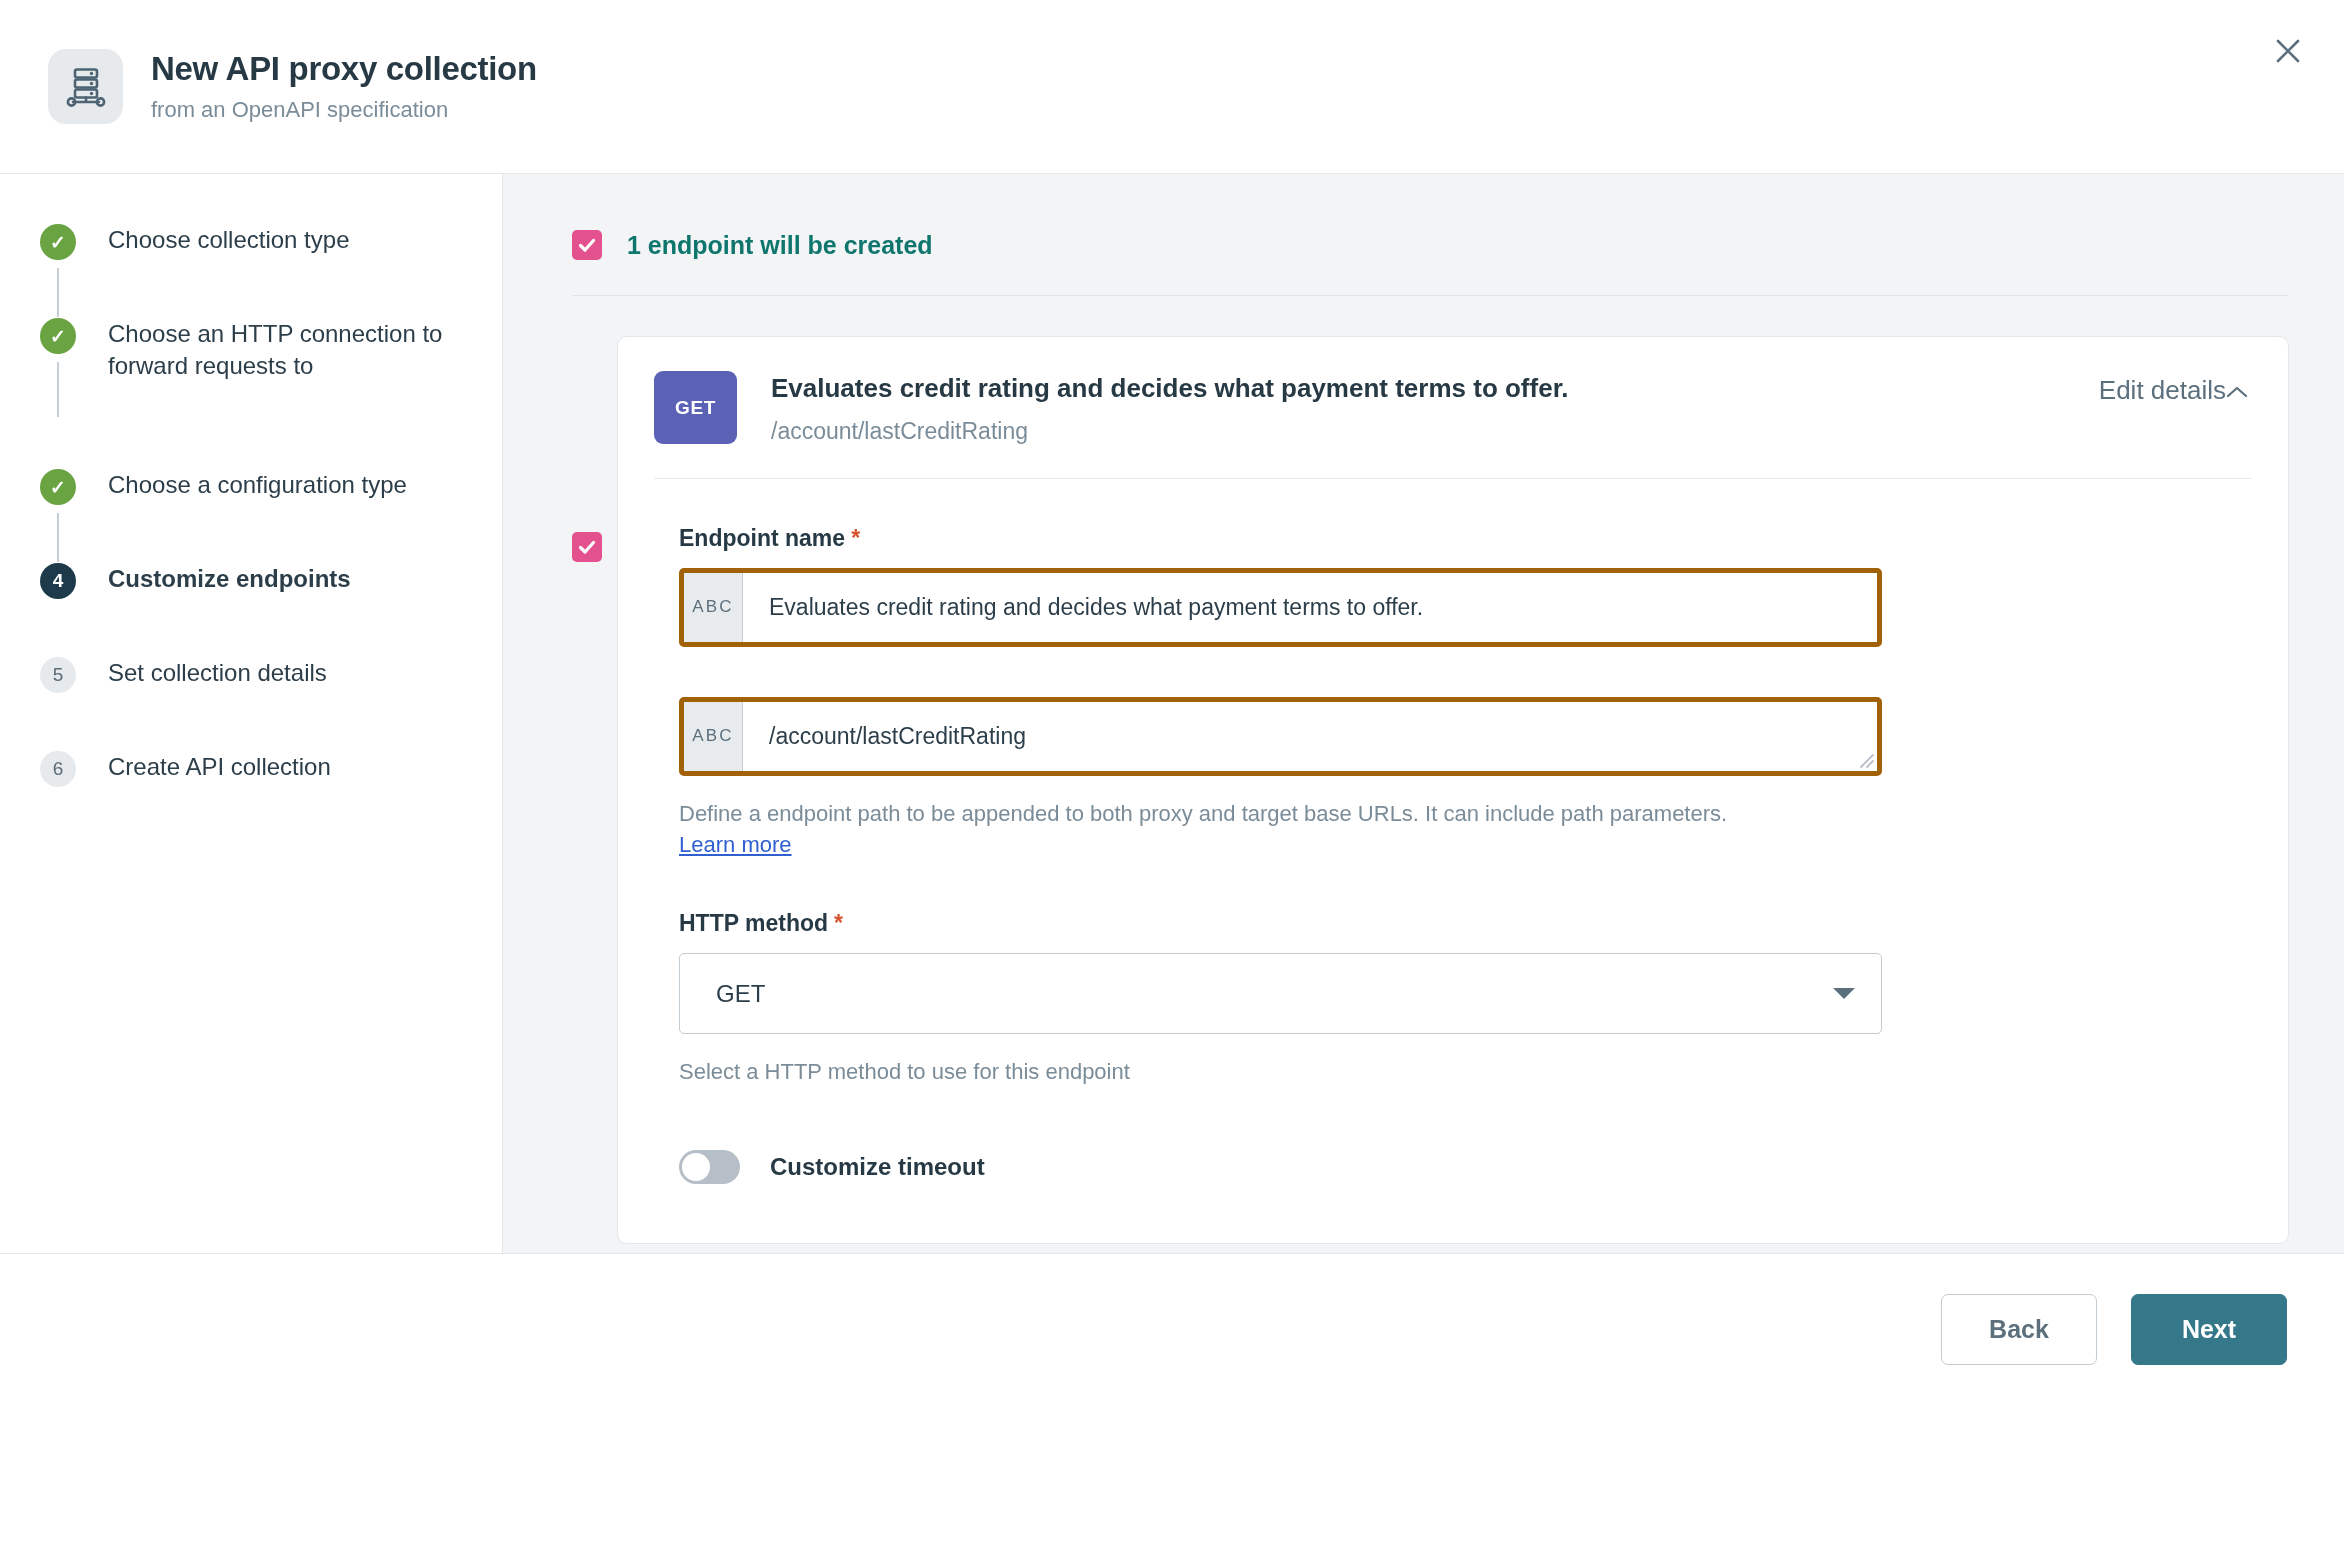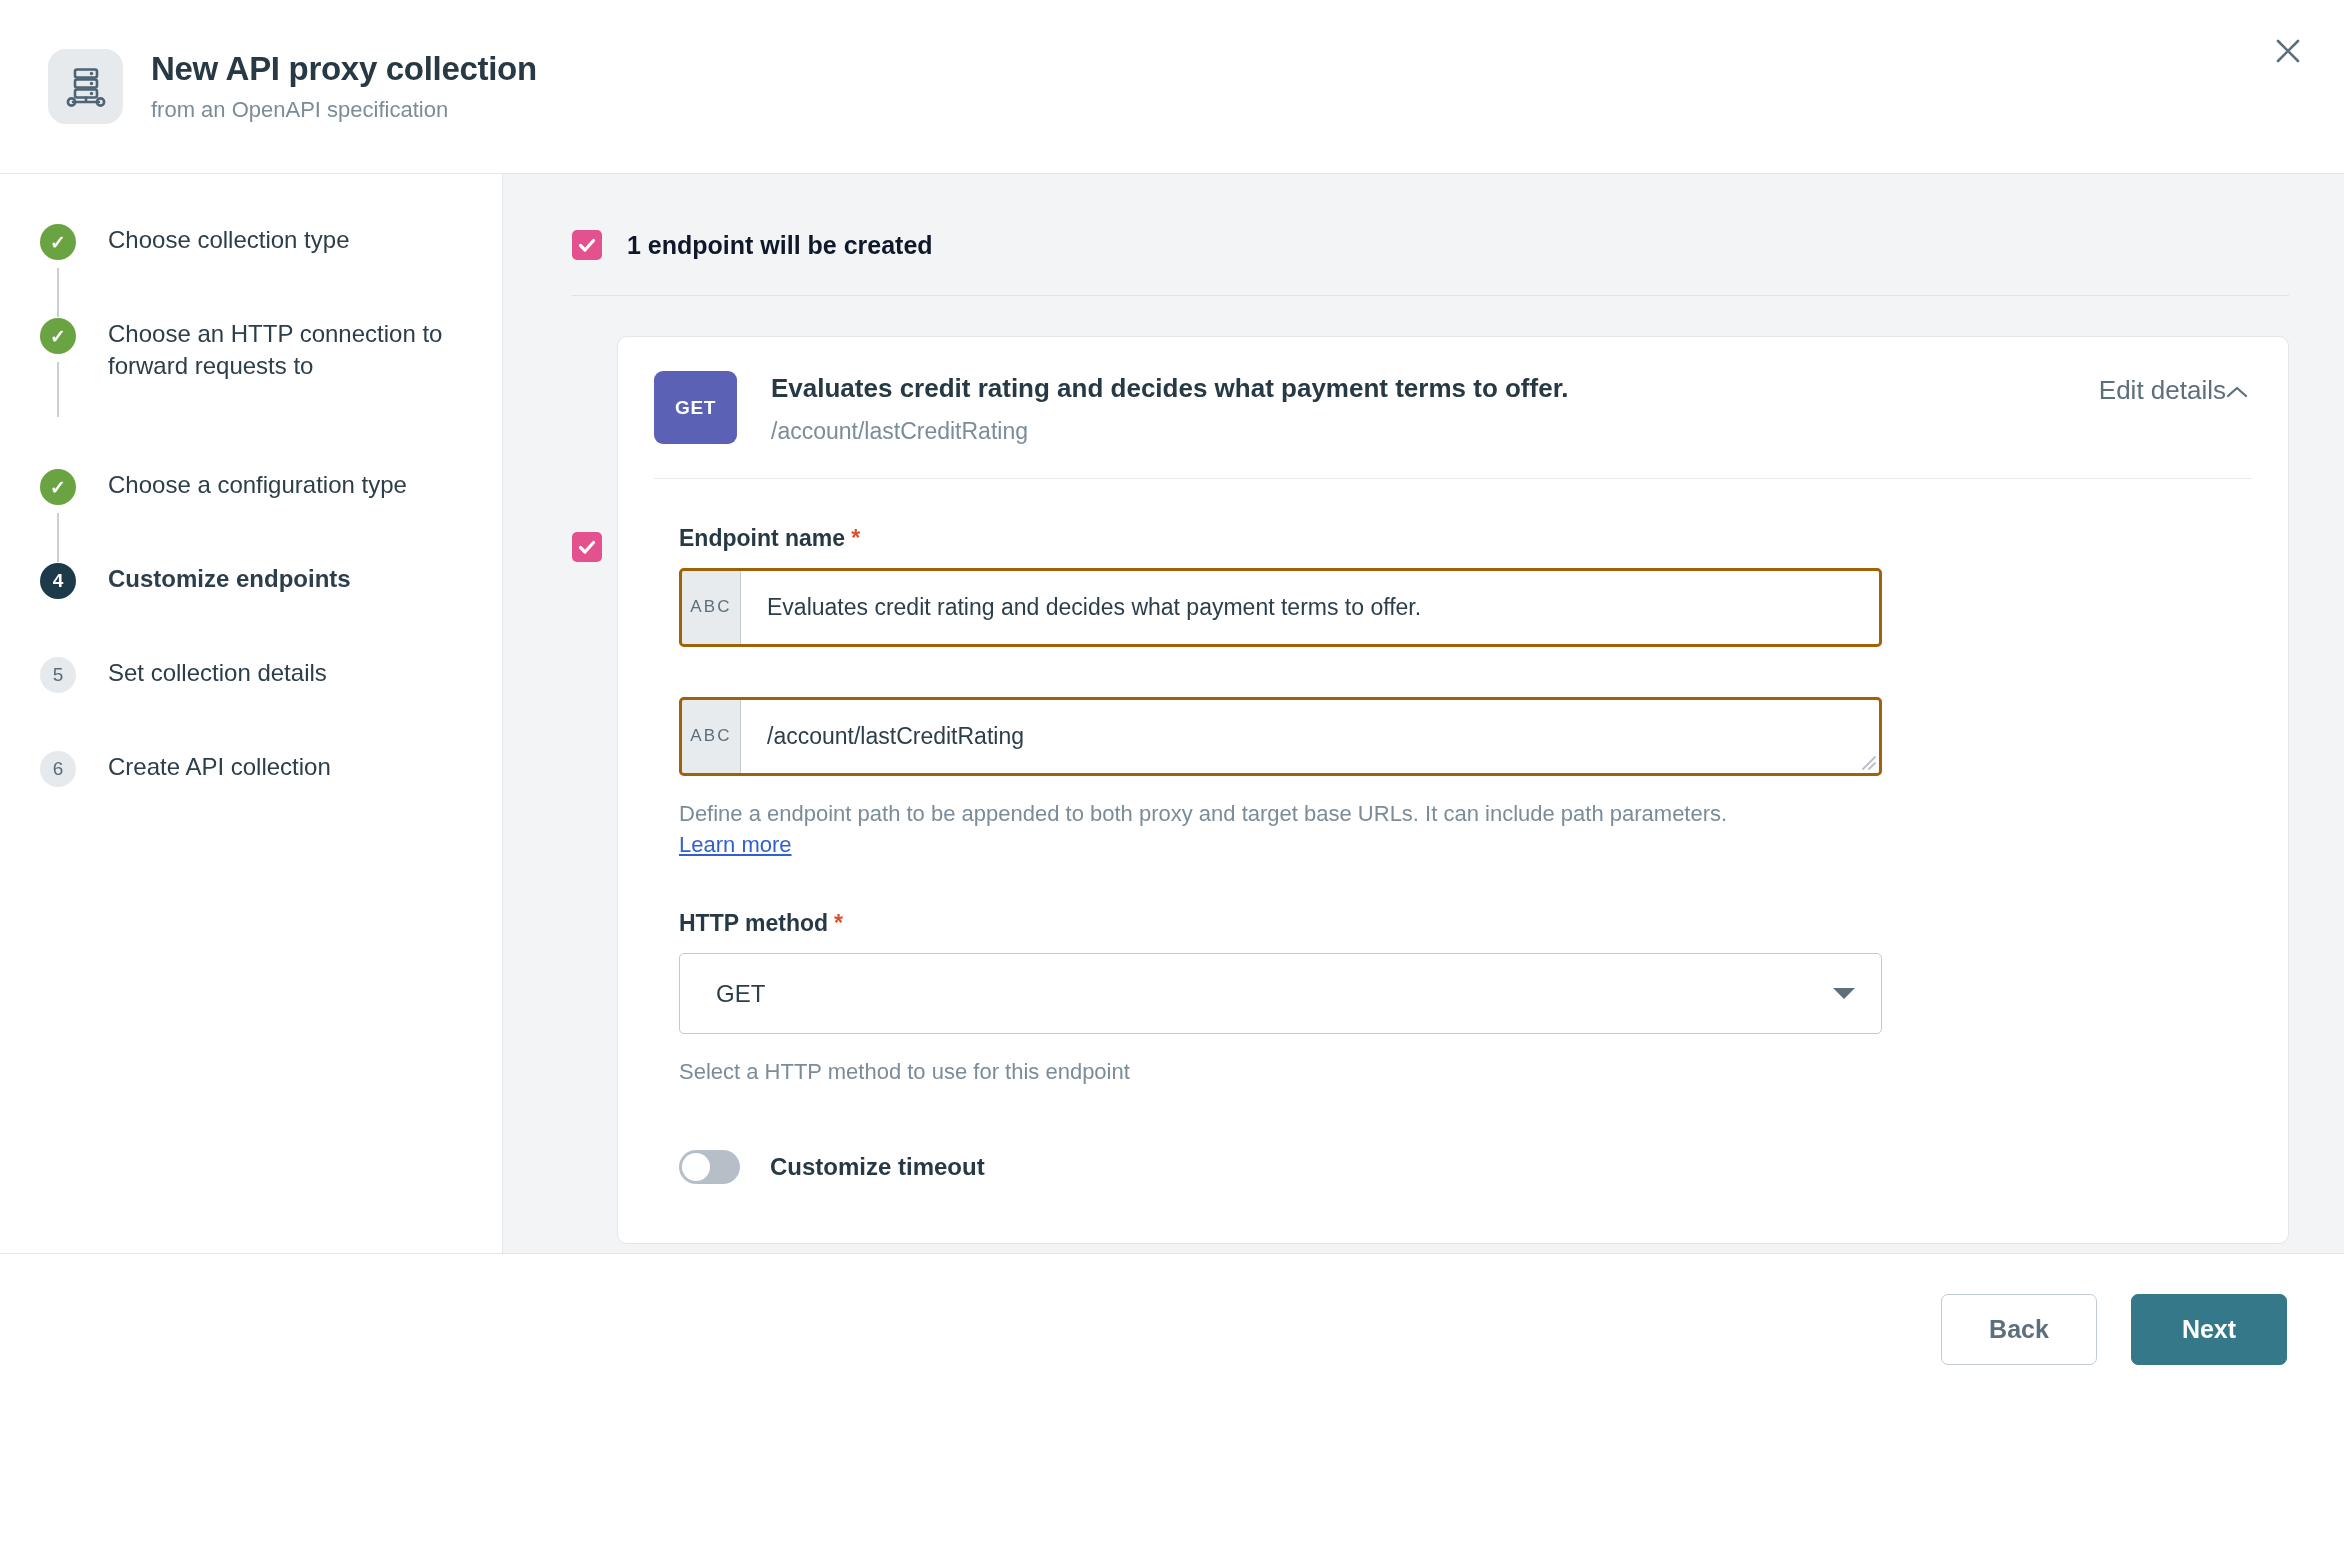--- a/index.html
+++ b/index.html
@@ -149,21 +149,21 @@
     background: #e3528f;
     display: flex;
     align-items: center;
     justify-content: center;
     cursor: pointer;
   }
   .summary-label {
     margin-left: 25px;
     font-size: 25px;
     font-weight: bold;
-    color: #0f172a;
+    color: #0f766e;
   }
   .summary-divider {
     margin-top: 30px;
     margin-left: 14px;
     height: 1px;
     background: #dfe3e7;
   }
 
   .endpoint-row {
     display: flex;
@@ -242,21 +242,21 @@
     font-size: 23px;
     font-weight: bold;
     color: #263944;
     margin-bottom: 16px;
   }
   .req { color: #d9512c; font-weight: bold; margin-left: 6px; }
 
   .input-group {
     display: flex;
     width: 1203px;
-    border: 3px solid #a16207;
+    border: 5px solid #a16207;
     border-radius: 5px;
     background: #fca5a5;
     overflow: hidden;
   }
   .input-prefix {
     width: 59px;
     flex: 0 0 59px;
     background: #e7ebee;
     border-right: 1px solid #c2cbd2;
     display: flex;

